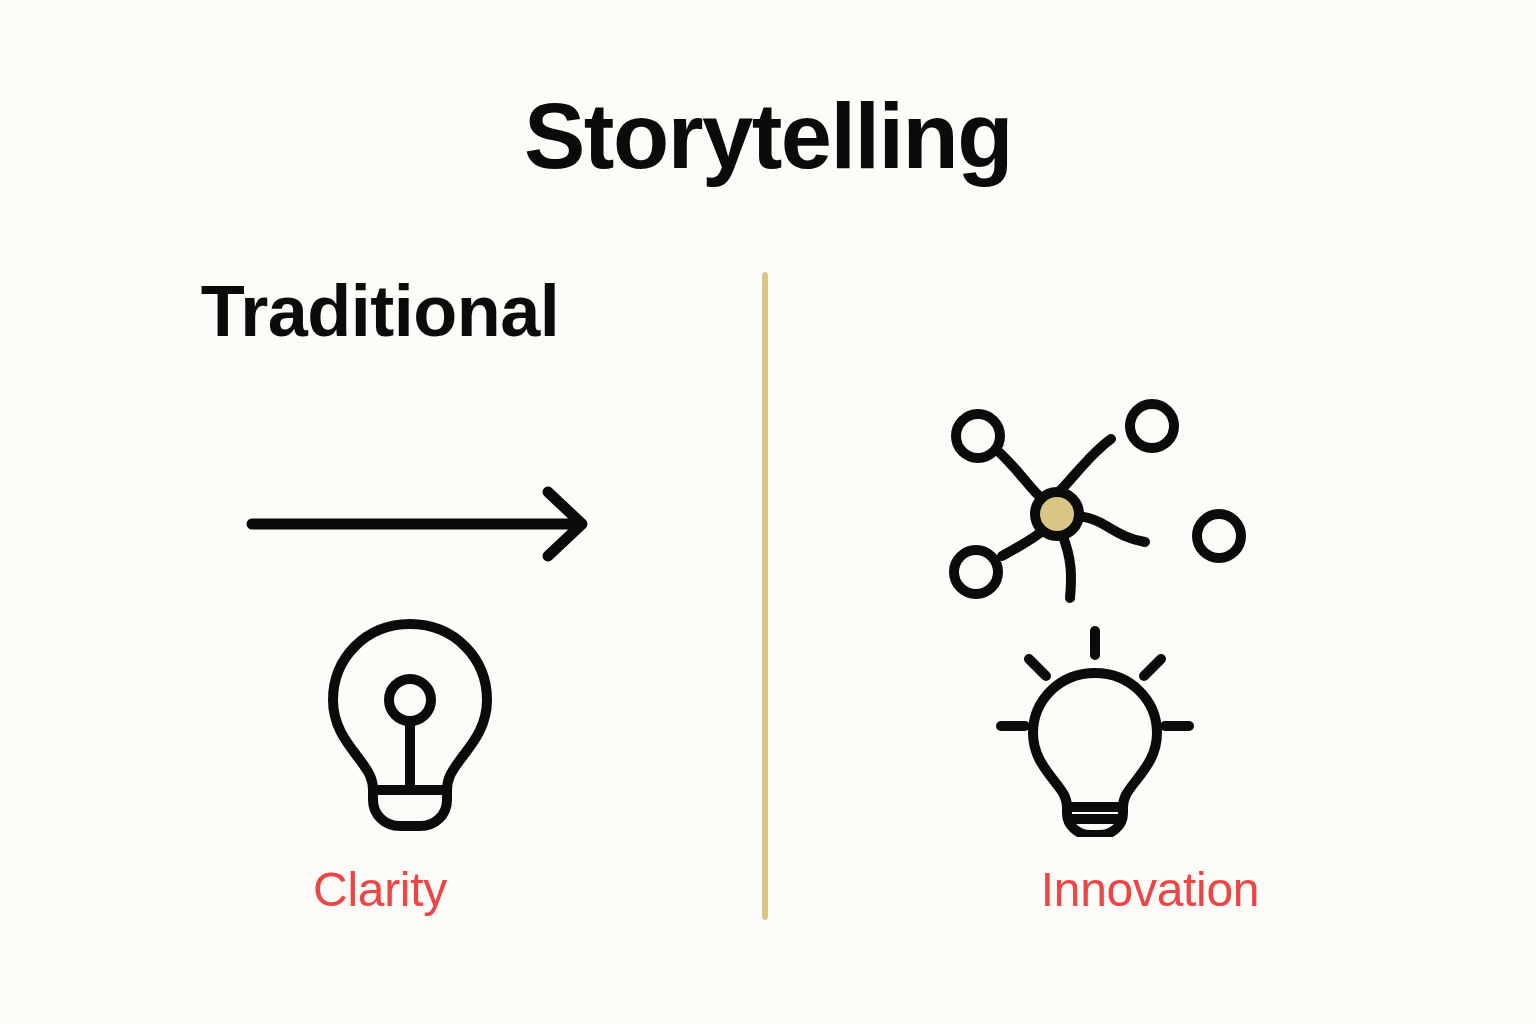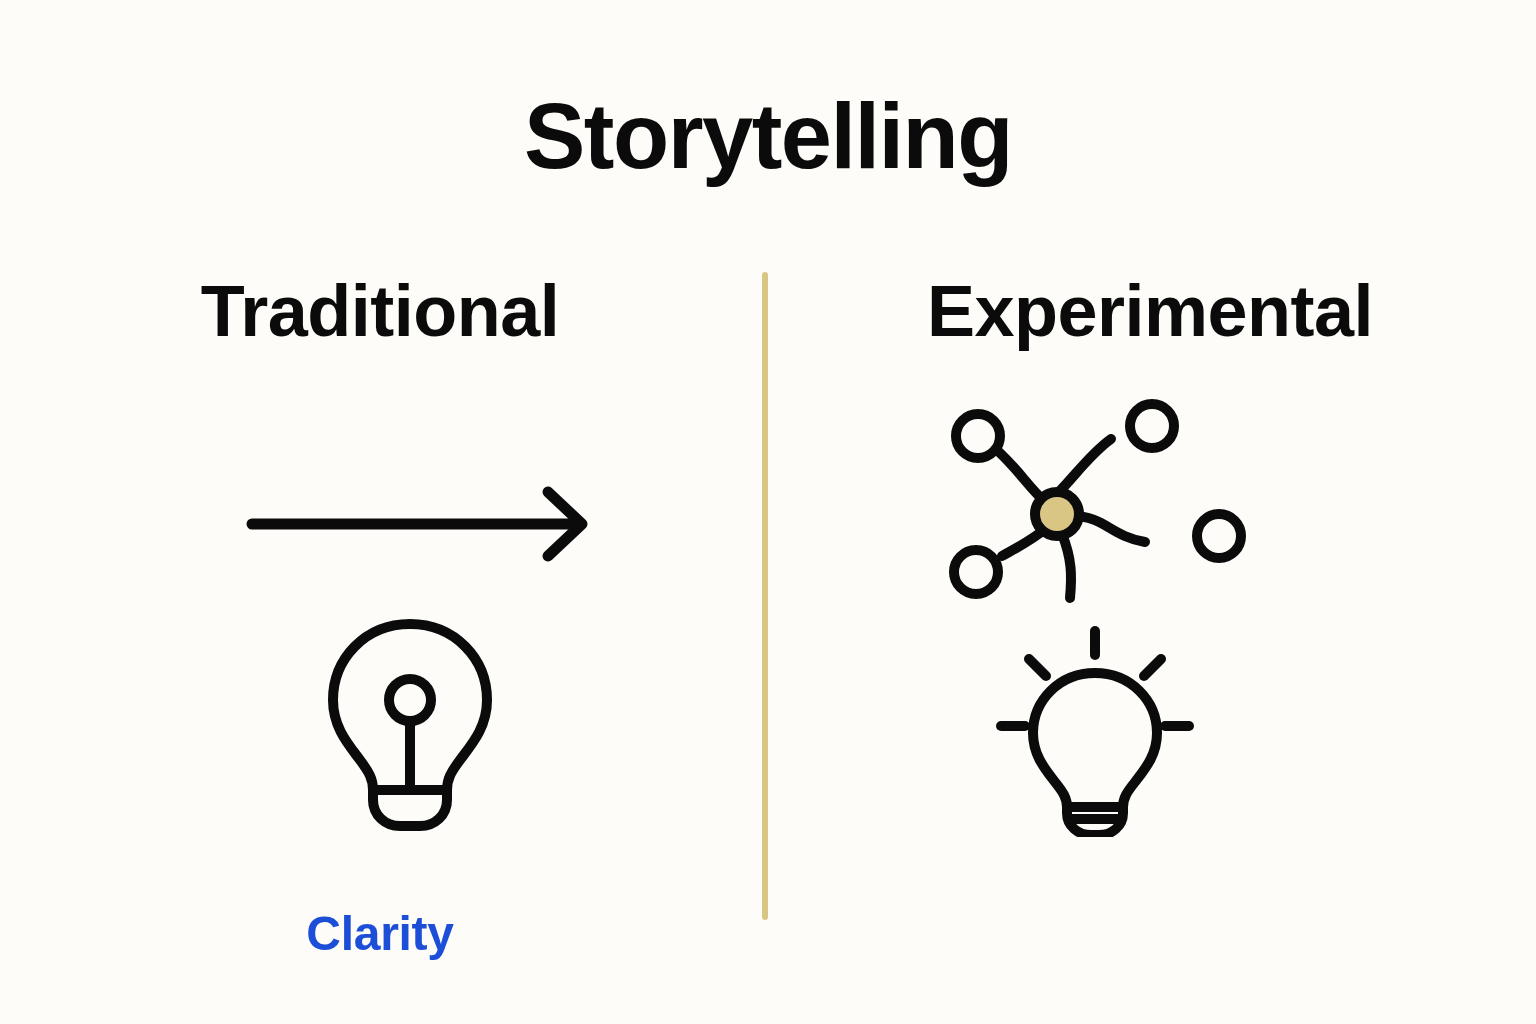--- a/index.html
+++ b/index.html
@@ -57,25 +57,24 @@
     color: #0B0B0B;
     line-height: 1.1;
   }
   .col-caption {
     position: absolute;
     top: 592px;
     left: 0;
     width: 700px;
     text-align: center;
     font-size: 48px;
-    font-weight: 700;
+    font-weight: 400;
     letter-spacing: -0.3px;
-    color: #1d4ed8;
+    color: #ef4444;
     line-height: 1.1;
-    margin-top: 44px;
   }
 
   
   .divider {
     position: absolute;
     left: 762px;
     top: 272px;
     width: 6px;
     height: 648px;
     background: #D9C684;
@@ -167,21 +166,20 @@
                    L 132 178 Z"></path>
         </g>
       </svg>
     </div>
 
     <div class="col-caption">Clarity</div>
   </div>
 
   <div class="column column-right">
 
-    <div class="col-heading">Experimental</div>
 
     <div class="icon-network">
       <svg viewBox="0 0 330 230" xmlns="http://www.w3.org/2000/svg" aria-hidden="true">
         <g fill="none" stroke="#0B0B0B" stroke-width="10" stroke-linecap="round" stroke-linejoin="round">
 
           <path d="M79 58 C 100 78, 108 92, 124 107"></path>
           <path d="M137 100 C 155 82, 170 60, 191 45"></path>
           <path d="M152 122 C 185 122, 190 142, 225 148"></path>
           <path d="M125 135 C 112 146, 100 152, 82 162"></path>
           <path d="M142 140 C 152 165, 152 182, 150 204"></path>
@@ -215,15 +213,16 @@
                    C 160 152, 172 138, 172 116
                    C 172 84, 146 56, 110 56 Z"></path>
 
           <path d="M82 190 L 82 196 C 82 209, 93 218, 106 218
                    L 114 218 C 127 218, 138 209, 138 196 L 138 190 Z"></path>
           <line x1="84" y1="202" x2="136" y2="202"></line>
         </g>
       </svg>
     </div>
 
+    <div class="col-caption">Innovation</div>
   </div>
 
 </div>
 
 </body></html>

